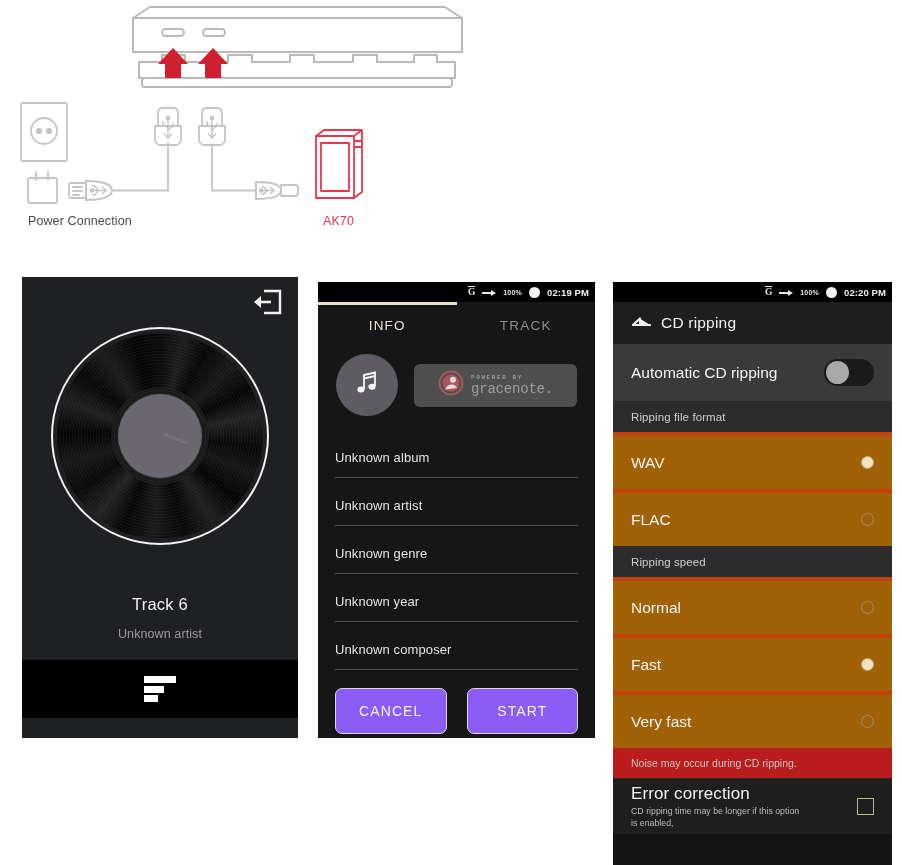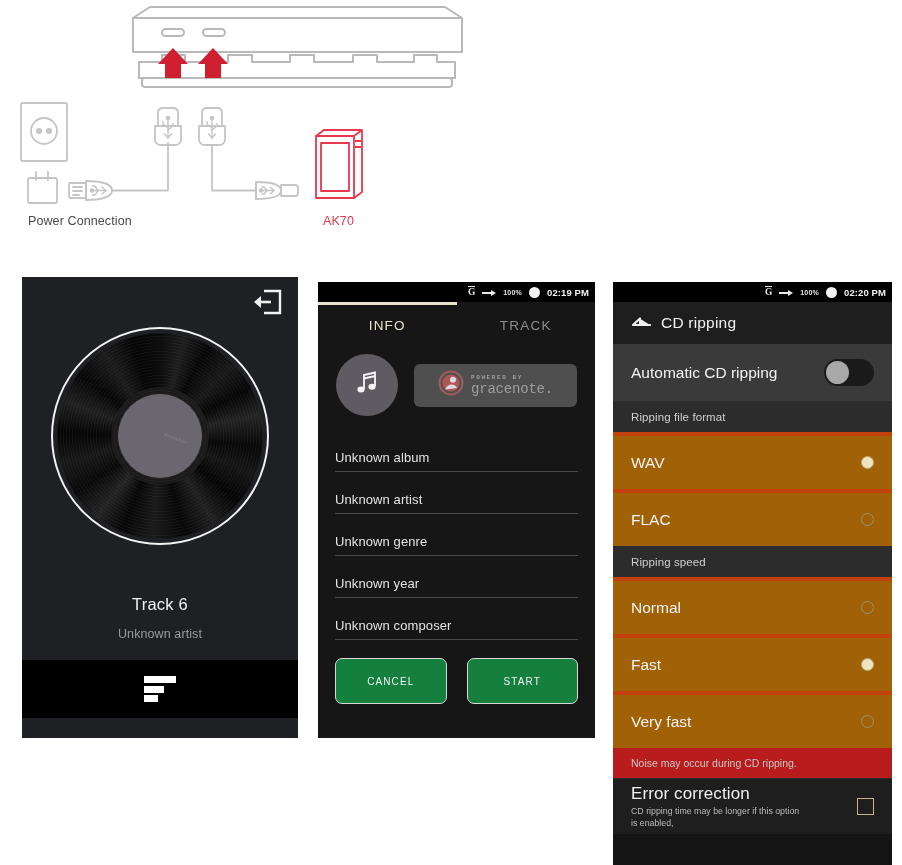--- a/index.html
+++ b/index.html
@@ -110,29 +110,29 @@
     display:flex;align-items:center;justify-content:center;cursor:pointer;
   }
   .gracenote-box{
     flex:1;height:43px;border-radius:6px;background:#4f4f4f;
     display:flex;align-items:center;justify-content:center;gap:7px;cursor:pointer;
   }
   .gn-text{display:flex;flex-direction:column;line-height:1;font-family:Liberation Mono, monospace;}
   .gn-pow{font-size:6px;color:#9d9d9d;letter-spacing:1.6px;font-weight:bold;}
   .gn-name{font-size:14px;color:#9d9d9d;letter-spacing:-.2px;margin-top:1px;}
   .fields{margin-top:22px;padding:0 17px;}
-  .field{padding-top:12px;border-bottom:1px solid #4a4a4a;padding-bottom:6px;
+  .field{padding-top:12px;border-bottom:1px solid #4a4a4a;padding-bottom:12px;
     margin-bottom:8px;cursor:text;}
   .field-text{font-size:13px;color:#e4e4e4;letter-spacing:.1px;}
   .s2-buttons{display:flex;gap:20px;padding:10px 17px 0 17px;}
   .s2-btn{
     flex:1;height:44px;border:1.5px solid #d8d8d8;border-radius:7px;
     display:flex;align-items:center;justify-content:center;
-    font-size:10px;color:#f2f2f2;letter-spacing:1.1px;cursor:pointer;
-    background:#15803d;
+    font-size:14px;color:#f2f2f2;letter-spacing:1.1px;cursor:pointer;
+    background:#8b5cf6;
   }
 
   
   .s3-header{
     height:42px;background:#1e1e1e;display:flex;align-items:center;
     padding-left:18px;gap:10px;
   }
   .s3-title{font-size:15.5px;color:#f0f0f0;letter-spacing:.2px;}
   .back-arrow{cursor:pointer;display:block;}
   .row{display:flex;align-items:center;justify-content:space-between;

